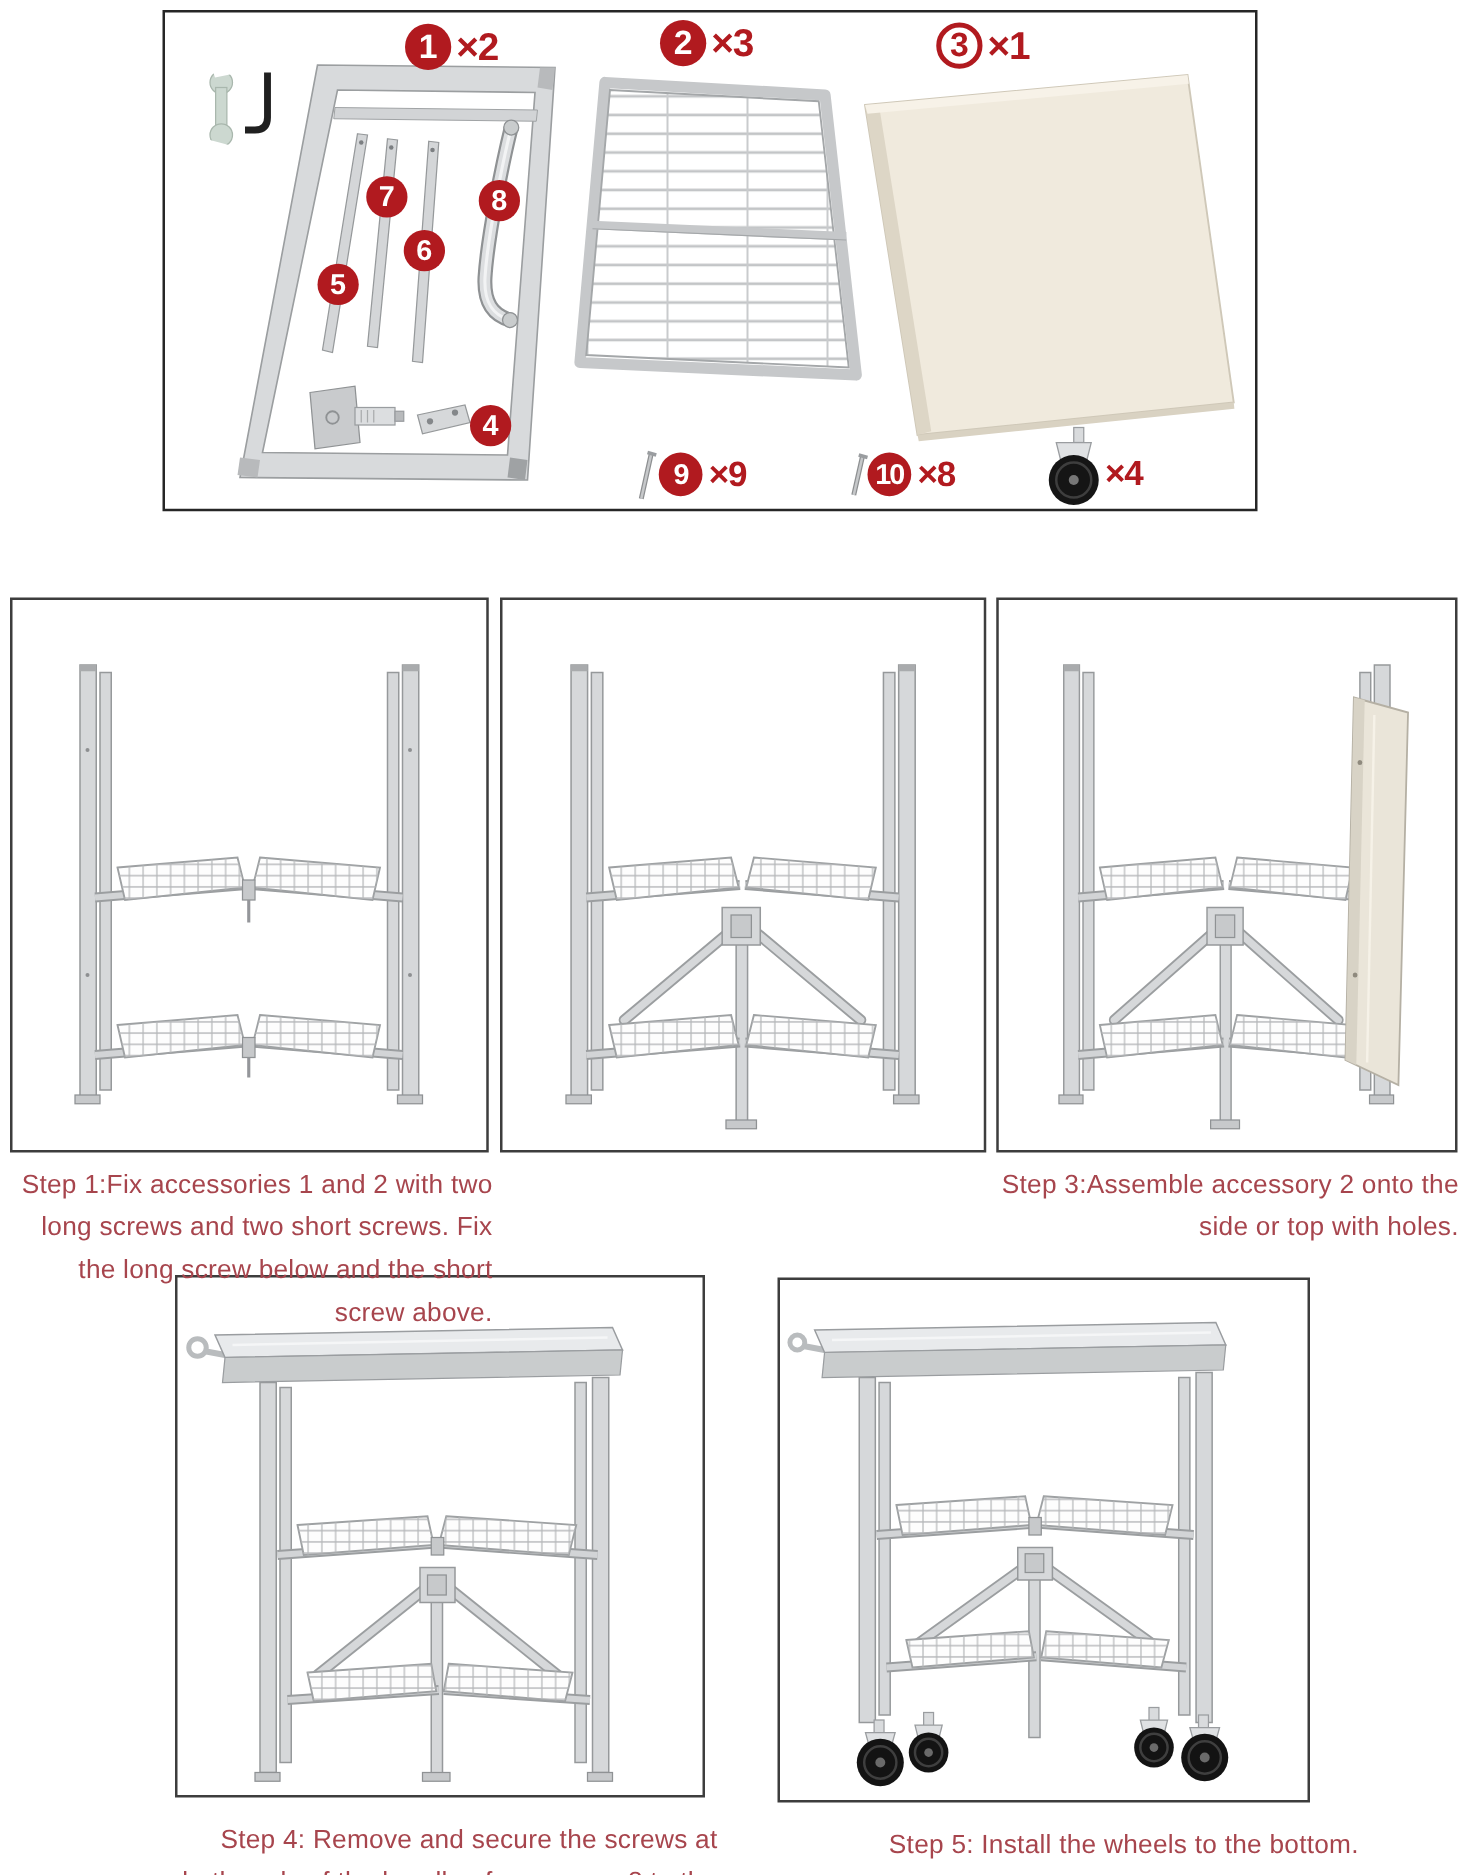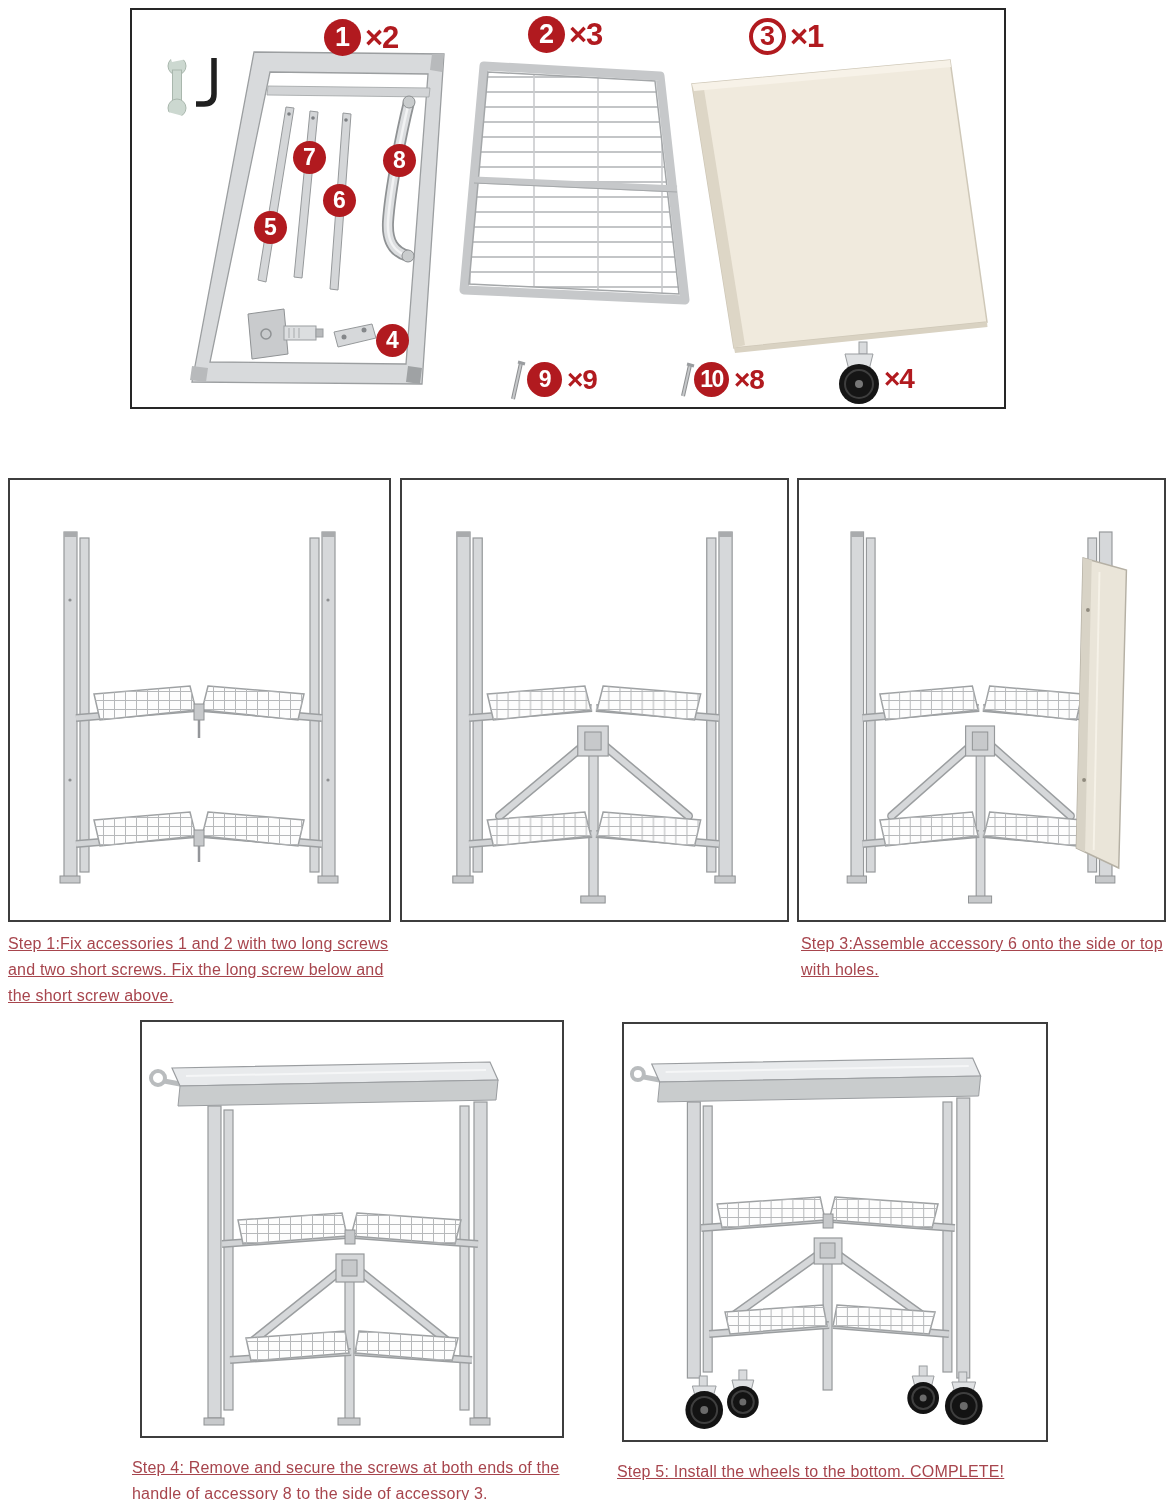--- a/index.html
+++ b/index.html
@@ -11,22 +11,22 @@
   .parts-box{left:130px;top:8px;width:876px;height:401px;border:2px solid #262626;}
   .step-box{border:2px solid #3d3d3d;}
   #sb1{left:8px;top:478px;width:383px;height:444px;}
   #sb2{left:400px;top:478px;width:389px;height:444px;}
   #sb3{left:797px;top:478px;width:369px;height:444px;}
   #sb4{left:140px;top:1020px;width:424px;height:418px;}
   #sb5{left:622px;top:1022px;width:426px;height:420px;}
   .step-box svg{display:block;width:100%;height:100%;}
   .parts-box>svg{position:absolute;left:0;top:0;}
 
-  .cap{position:absolute;margin:0;color:var(--cap);font-size:16px;line-height:1.63;
-       letter-spacing:.2px;text-align:left;text-decoration:underline;}
+  .cap{position:absolute;margin:0;color:var(--cap);font-size:21px;line-height:1.63;
+       letter-spacing:.2px;text-align:right;}
 
   .badge{display:flex;align-items:center;justify-content:center;border-radius:50%;
          background:var(--red);color:#fff;font-weight:700;box-sizing:border-box;}
   .nb{position:absolute;width:33px;height:33px;font-size:23px;}
   .pm{position:absolute;display:flex;align-items:center;gap:4px;}
   .pm .badge{width:37px;height:37px;font-size:27px;}
   .pm .qty{color:var(--red);font-weight:700;font-size:31px;letter-spacing:-1px;}
   .pm.outline .badge{background:#fff;border:4px solid var(--red);color:var(--red);}
   .hw{position:absolute;display:flex;align-items:center;gap:5px;}
   .hw .badge{width:35px;height:35px;font-size:23px;letter-spacing:-1.5px;}
@@ -383,17 +383,17 @@
         <rect x="338" y="348" width="8" height="12" fill="#d9dbdd" stroke="#9a9da0"></rect>
         <polygon points="331,358 355,358 350,376 336,376" fill="#dfe1e3" stroke="#9a9da0"></polygon>
         <circle cx="343" cy="382" r="19" fill="#131313"></circle>
         <circle cx="343" cy="382" r="13" fill="none" stroke="#3f3f3f" stroke-width="2"></circle>
         <circle cx="343" cy="382" r="4" fill="#6a6a6a"></circle>
       </g>
     </svg>
   </div>
 
   <p class="cap" style="left:8px;top:931px;width:386px">Step 1:Fix accessories 1 and 2 with two long screws and two short screws. Fix the long screw below and the short screw above.</p>
-  <p class="cap" style="left:801px;top:931px;width:366px">Step 3:Assemble accessory 6 onto the side or top with holes.</p>
+  <p class="cap" style="left:801px;top:931px;width:366px">Step 3:Assemble accessory 2 onto the side or top with holes.</p>
   <p class="cap" style="left:132px;top:1455px;width:442px">Step 4: Remove and secure the screws at both ends of the handle of accessory 8 to the side of accessory 3.</p>
   <p class="cap" style="left:617px;top:1459px;width:470px">Step 5: Install the wheels to the bottom. COMPLETE!</p>
 
 </div>
 
 </body></html>

